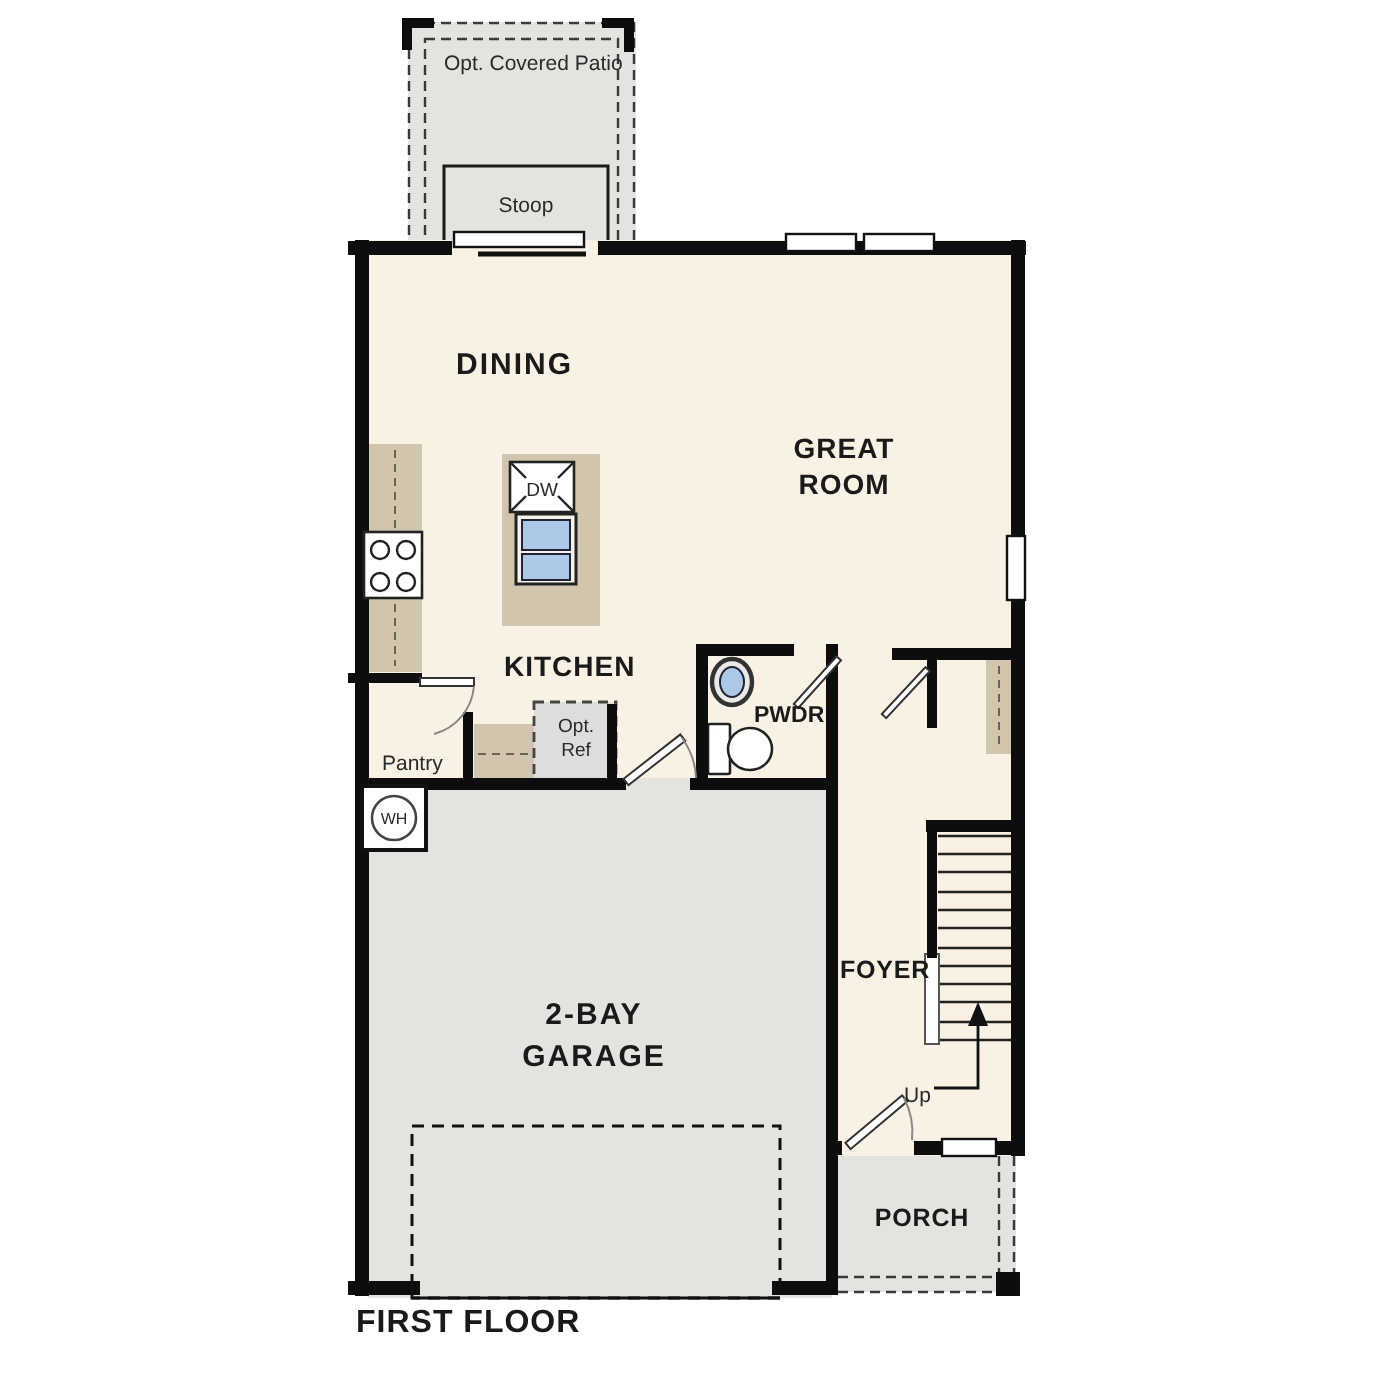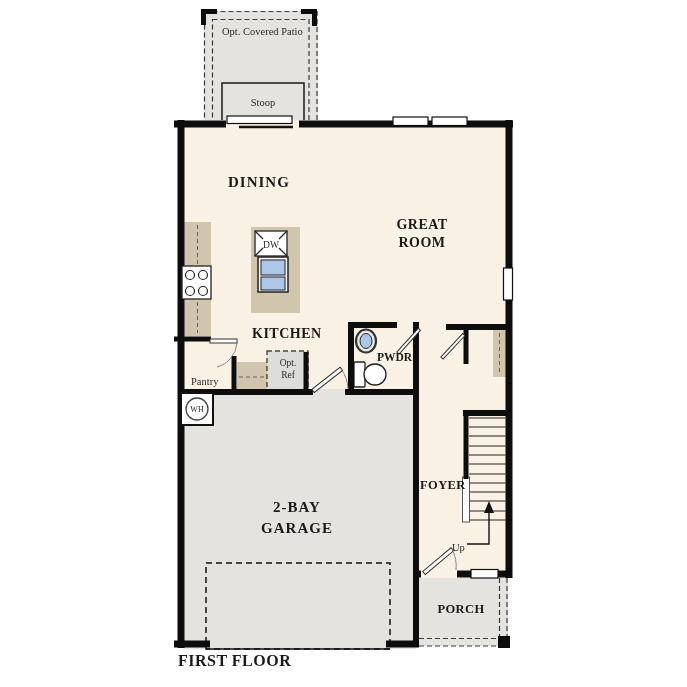--- a/index.html
+++ b/index.html
@@ -1,21 +1,21 @@
 <!DOCTYPE html>
 <html style="--wall: #0d0d0d; --interior: #f8f1e4; --concrete: #e4e3e0; --counter: #d1c5ae; --fixture_blue: #adc8e6; --ref_fill: #dddddb; --paper: #ffffff; --ink: #1a1a1a;"><head>
 <meta charset="utf-8">
 <style>
   :root{
     --wall:#0d0d0d; --interior:#f8f1e4; --concrete:#e4e3e0; --counter:#d1c5ae;
     --fixture_blue:#adc8e6; --ref_fill:#dddddb; --paper:#ffffff; --ink:#1a1a1a;
   }
   html,body{margin:0;padding:0;background:var(--paper);}
   .stage{position:relative;width:687px;height:687px;background:var(--paper);overflow:hidden;
-         font-family:Liberation Serif, serif;}
+         font-family:Liberation Sans, sans-serif;}
   svg{position:absolute;left:0;top:0;}
   
   .f-int{fill:var(--interior);} .f-con{fill:var(--concrete);} .f-cnt{fill:var(--counter);}
   .f-blue{fill:var(--fixture_blue);stroke:#223;stroke-width:1;} .f-ref{fill:var(--ref_fill);}
   
   .wall{stroke:var(--wall);stroke-linecap:butt;fill:none;}
   .w7{stroke-width:7;} .w6{stroke-width:6;} .w5{stroke-width:5;}
   .dash{stroke:#3a3a3a;stroke-width:1.2;fill:none;stroke-dasharray:5 3;}
   .dash-cnt{stroke:#6a6252;stroke-width:1;fill:none;stroke-dasharray:4 3;}
   .fix{stroke:#222;stroke-width:1.3;fill:#ffffff;}

